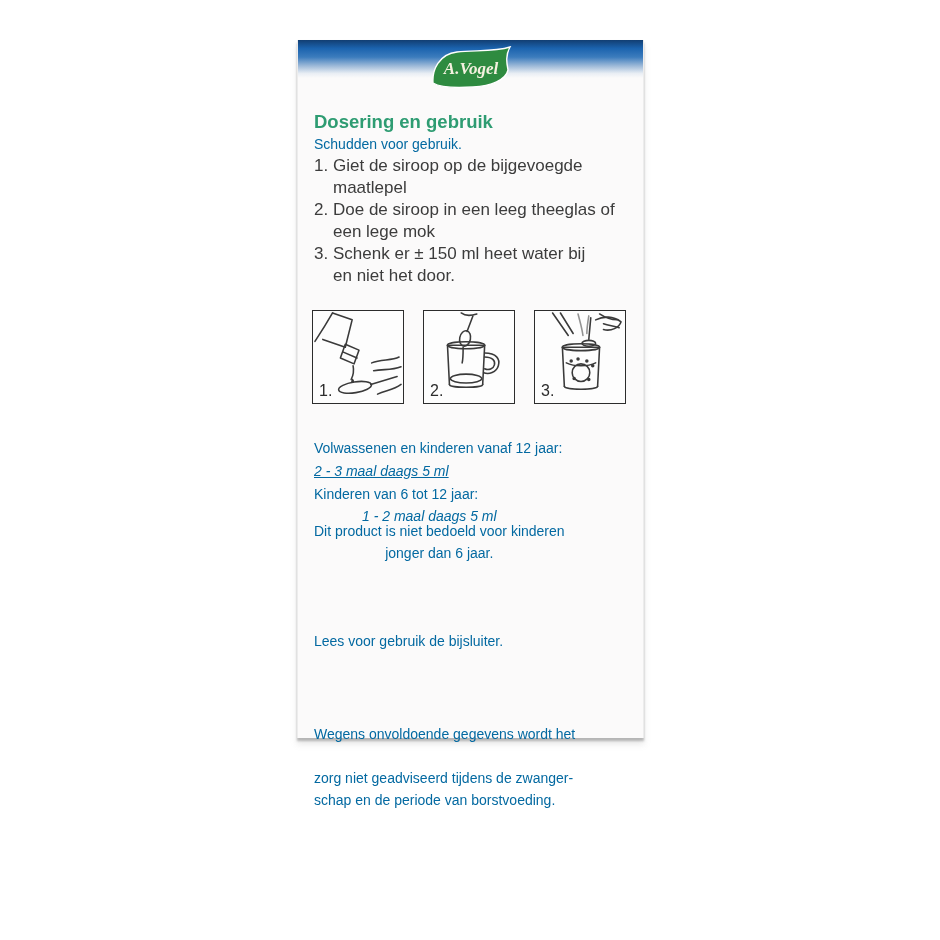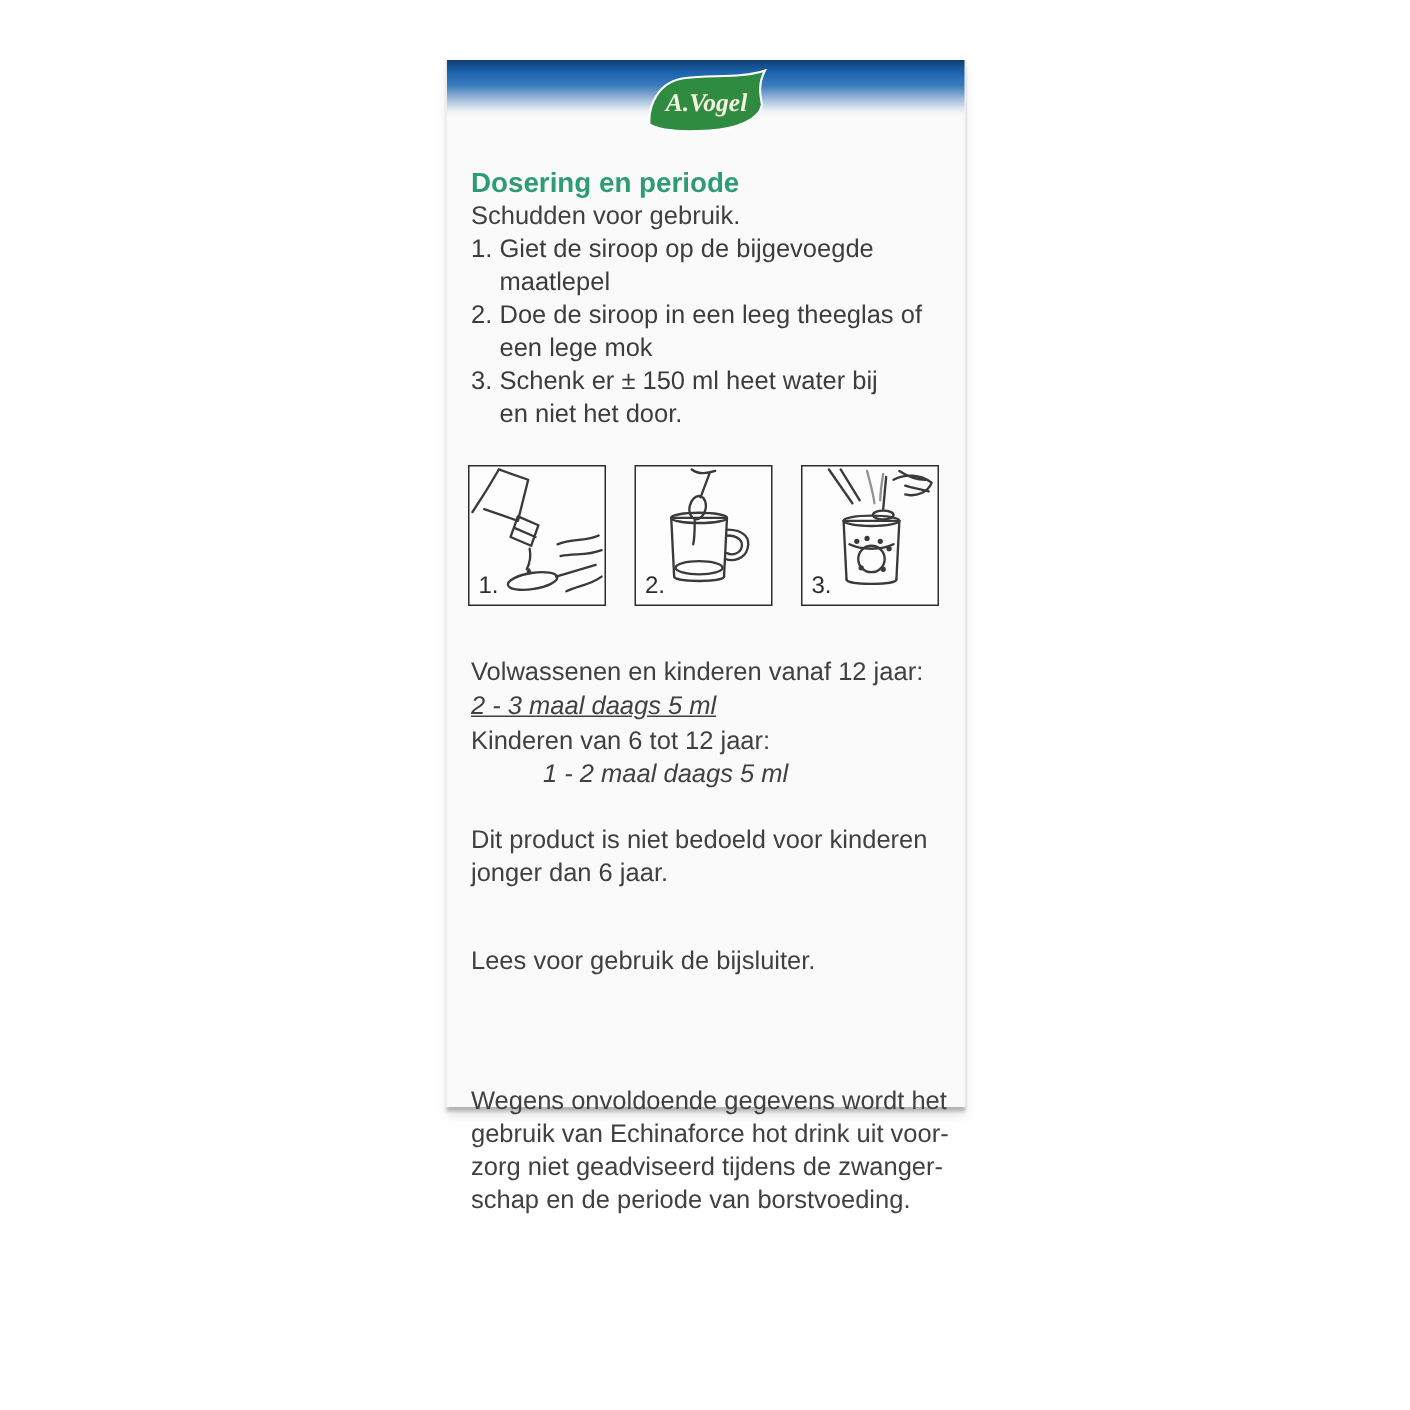--- a/index.html
+++ b/index.html
@@ -14,21 +14,21 @@
     box-shadow:0 3px 2px rgba(120,120,120,0.45), 0 6px 6px rgba(160,160,160,0.25);
   }
   .band{
     position:absolute;left:0;top:0;width:100%;height:38px;
     background:linear-gradient(to bottom,#123e72 0%, #1b63ae 22%, #3c7cbd 45%, #9db9d8 68%, #e9eef4 88%, #fbfafa 100%);
   }
   .logo{
     position:absolute;left:50%;top:6px;transform:translateX(-50%);
     width:84px;height:44px;
   }
-  .txt{position:absolute;left:16px;color:#404040;font-size:17px;line-height:22px;white-space:nowrap;}
+  .txt{position:absolute;left:16px;color:#0369a1;font-size:14px;line-height:22px;white-space:nowrap;}
   .green{color:#2e9c72;font-weight:bold;font-size:18.5px;line-height:23px;}
   .italic{font-style:italic;}
   .steps{position:absolute;left:16px;top:115px;color:#3c3c3c;font-size:17px;line-height:22px;}
   .step{display:flex;}
   .step .num{width:19px;flex:0 0 19px;}
   .boxes{position:absolute;left:14px;top:270px;display:flex;gap:19px;}
   .illu{
     width:92px;height:94px;background:#fdfdfd;border:1.6px solid #2c2c2c;
     position:relative;box-sizing:border-box;
   }
@@ -42,21 +42,21 @@
 
 <div class="package">
 
   <div class="band"></div>
 
   <svg class="logo" viewBox="0 0 84 44">
     <path d="M4,37 C3,24 10,8 28,6 C46,4 66,6 81,1 C76,10 78,18 79,24 C77,34 62,40 44,41 C28,42 12,42 4,37 Z" fill="#2e8b40" stroke="#ffffff" stroke-width="1.4"></path>
     <text x="42" y="28" text-anchor="middle" font-family="Liberation Serif, serif" font-style="italic" font-weight="bold" font-size="17" fill="#f4f1df">A.Vogel</text>
   </svg>
 
-  <div class="txt green" style="top:70px;">Dosering en periode</div>
+  <div class="txt green" style="top:70px;">Dosering en gebruik</div>
 
   <div class="txt" style="top:93px;">Schudden voor gebruik.</div>
 
   <div class="steps">
     <div class="step">
       <span class="num">1.</span>
       <span>
         <span>Giet de siroop op de bijgevoegde</span><br>
         <span>maatlepel</span>
       </span>
@@ -138,28 +138,28 @@
       </svg>
       <span class="lbl">3.</span>
     </div>
   </div>
 
   <div class="txt" style="top:397px;">Volwassenen en kinderen vanaf 12 jaar:</div>
   <div class="txt italic" style="top:420px;text-decoration:underline;">2 - 3 maal daags 5 ml</div>
   <div class="txt" style="top:443px;">Kinderen van 6 tot 12 jaar:</div>
   <div class="txt italic" style="top:465px;margin-left:48px;">1 - 2 maal daags 5 ml</div>
 
-  <div class="txt" style="top:509px;">
+  <div class="txt" style="top:480px;text-align:center;">
     <span>Dit product is niet bedoeld voor kinderen</span><br>
     <span>jonger dan 6 jaar.</span><br>
   </div>
 
   <div class="txt" style="top:590px;">Lees voor gebruik de bijsluiter.</div>
 
 
   <div class="txt" style="top:683px;">
     <span>Wegens onvoldoende gegevens wordt het</span><br>
-    <span>gebruik van Echinaforce hot drink uit voor-</span><br>
+    <br>
     <span>zorg niet geadviseerd tijdens de zwanger-</span><br>
     <span>schap en de periode van borstvoeding.</span>
   </div>
 
 </div>
 
 </body></html>

